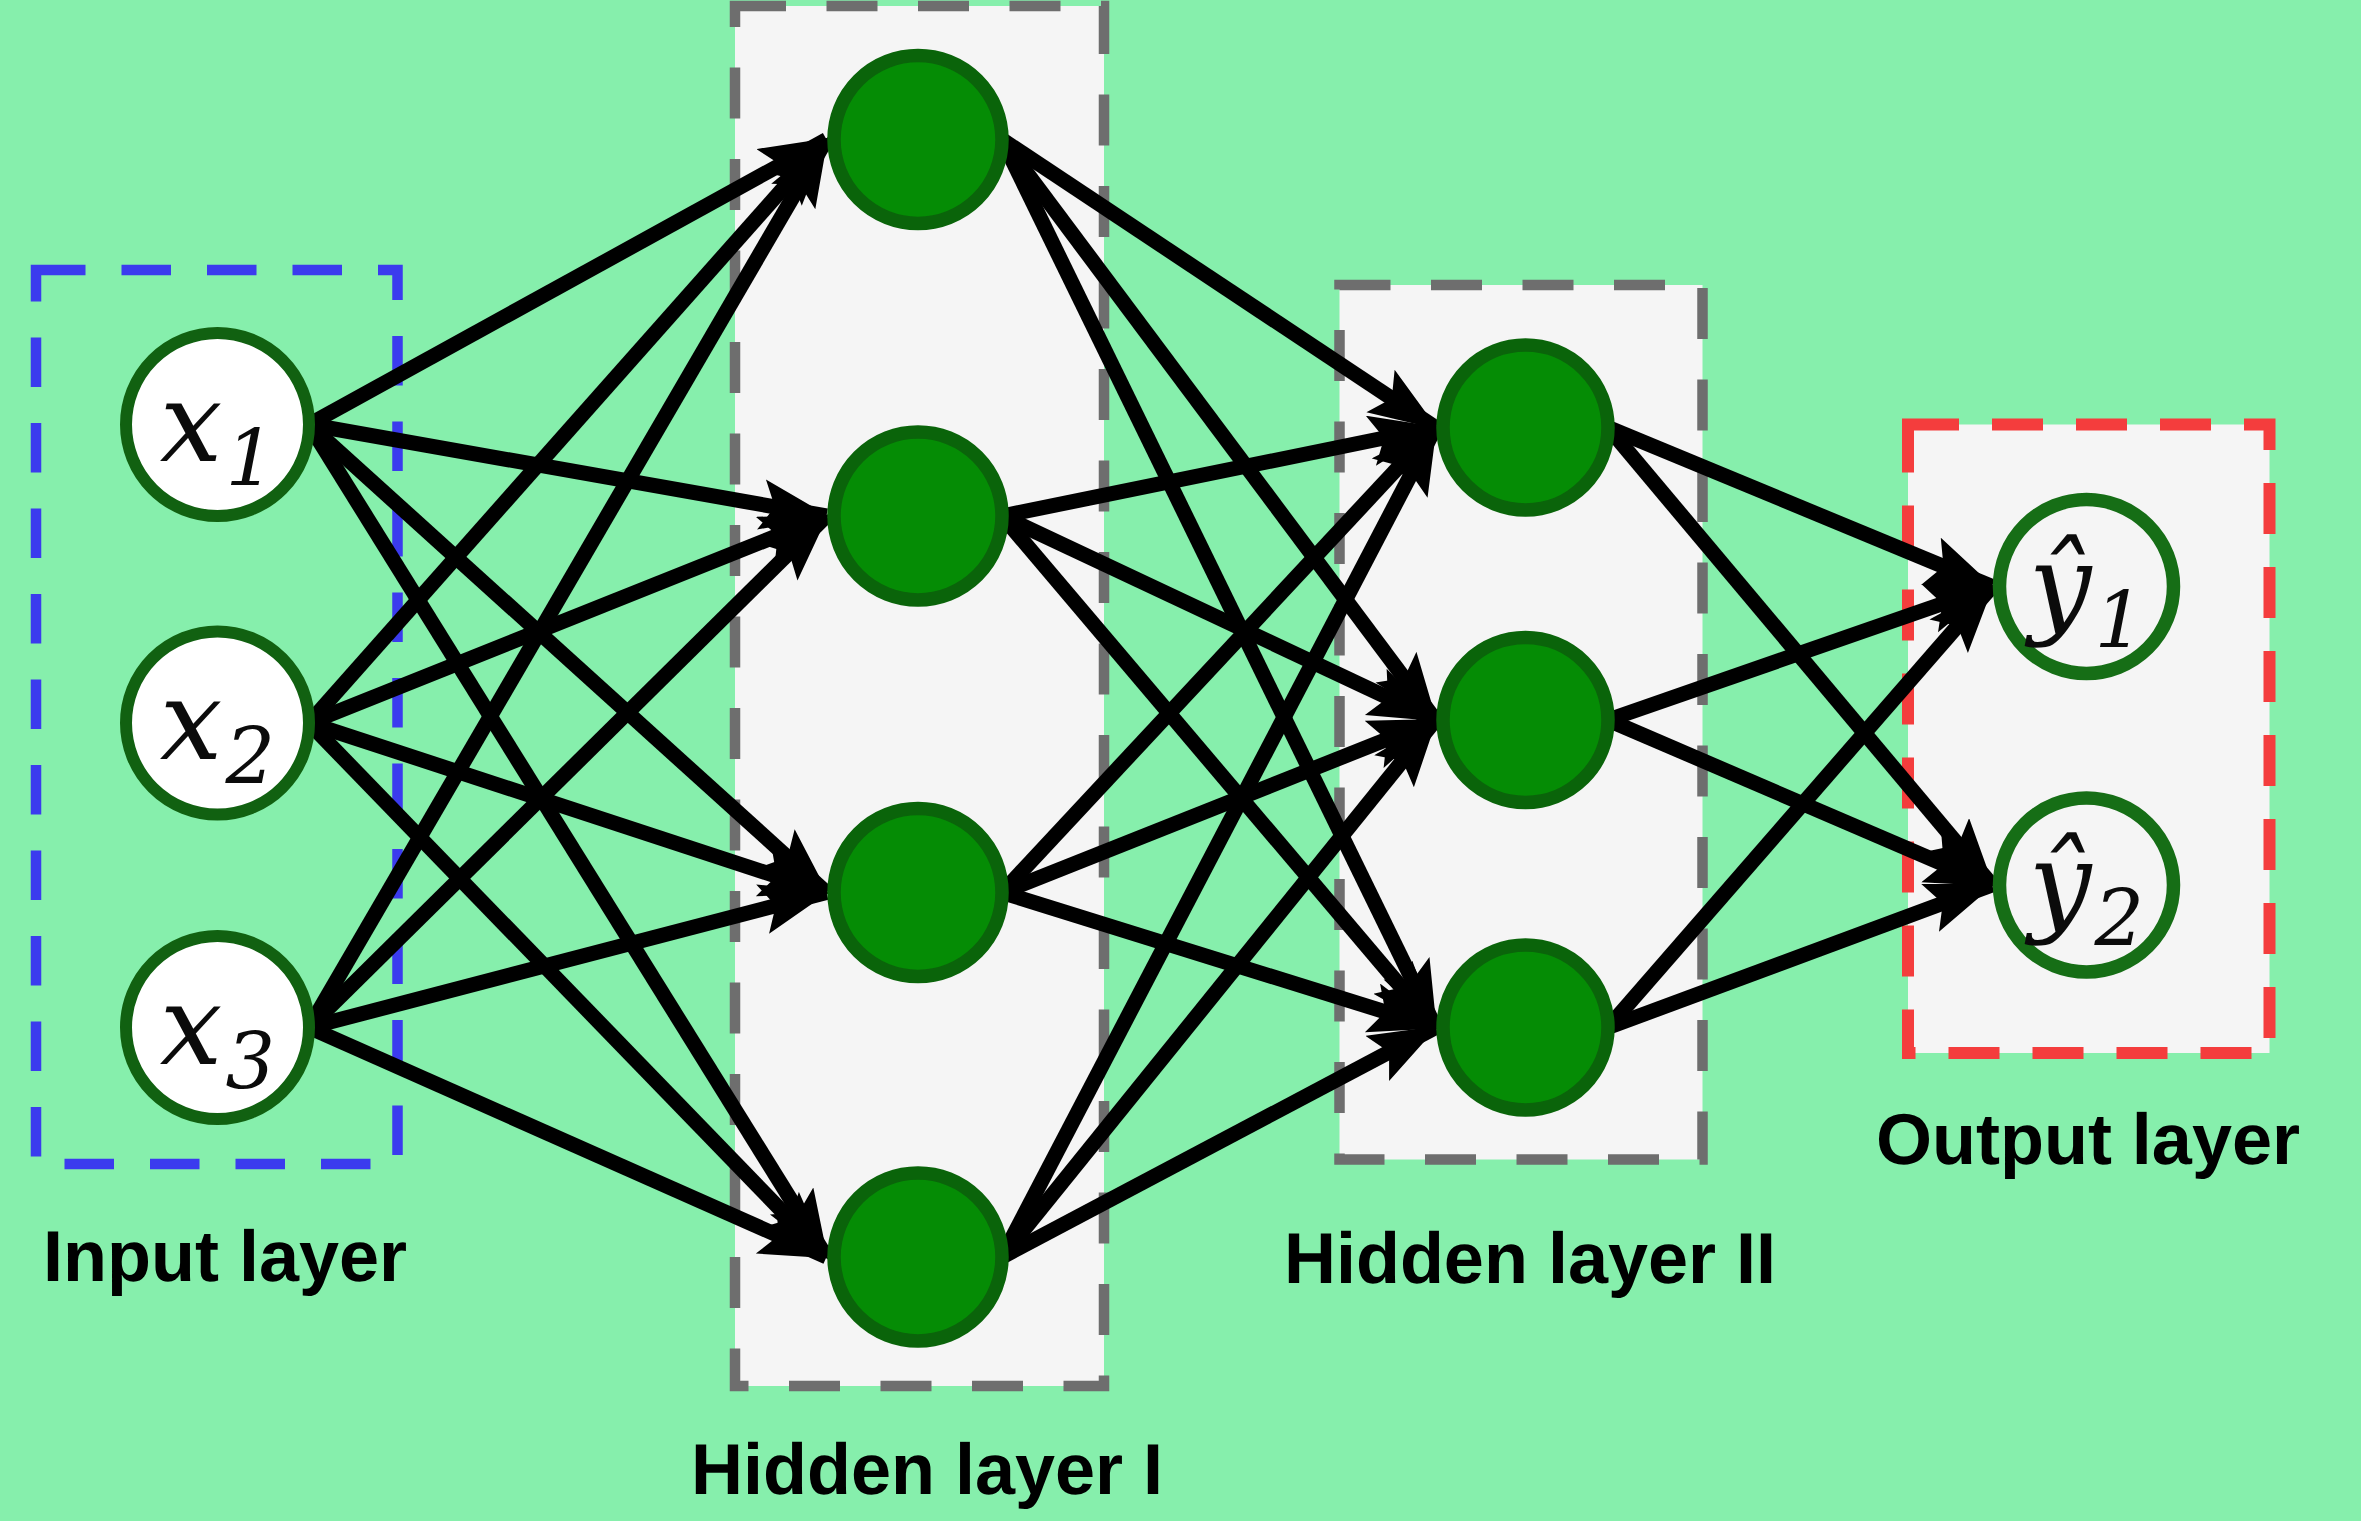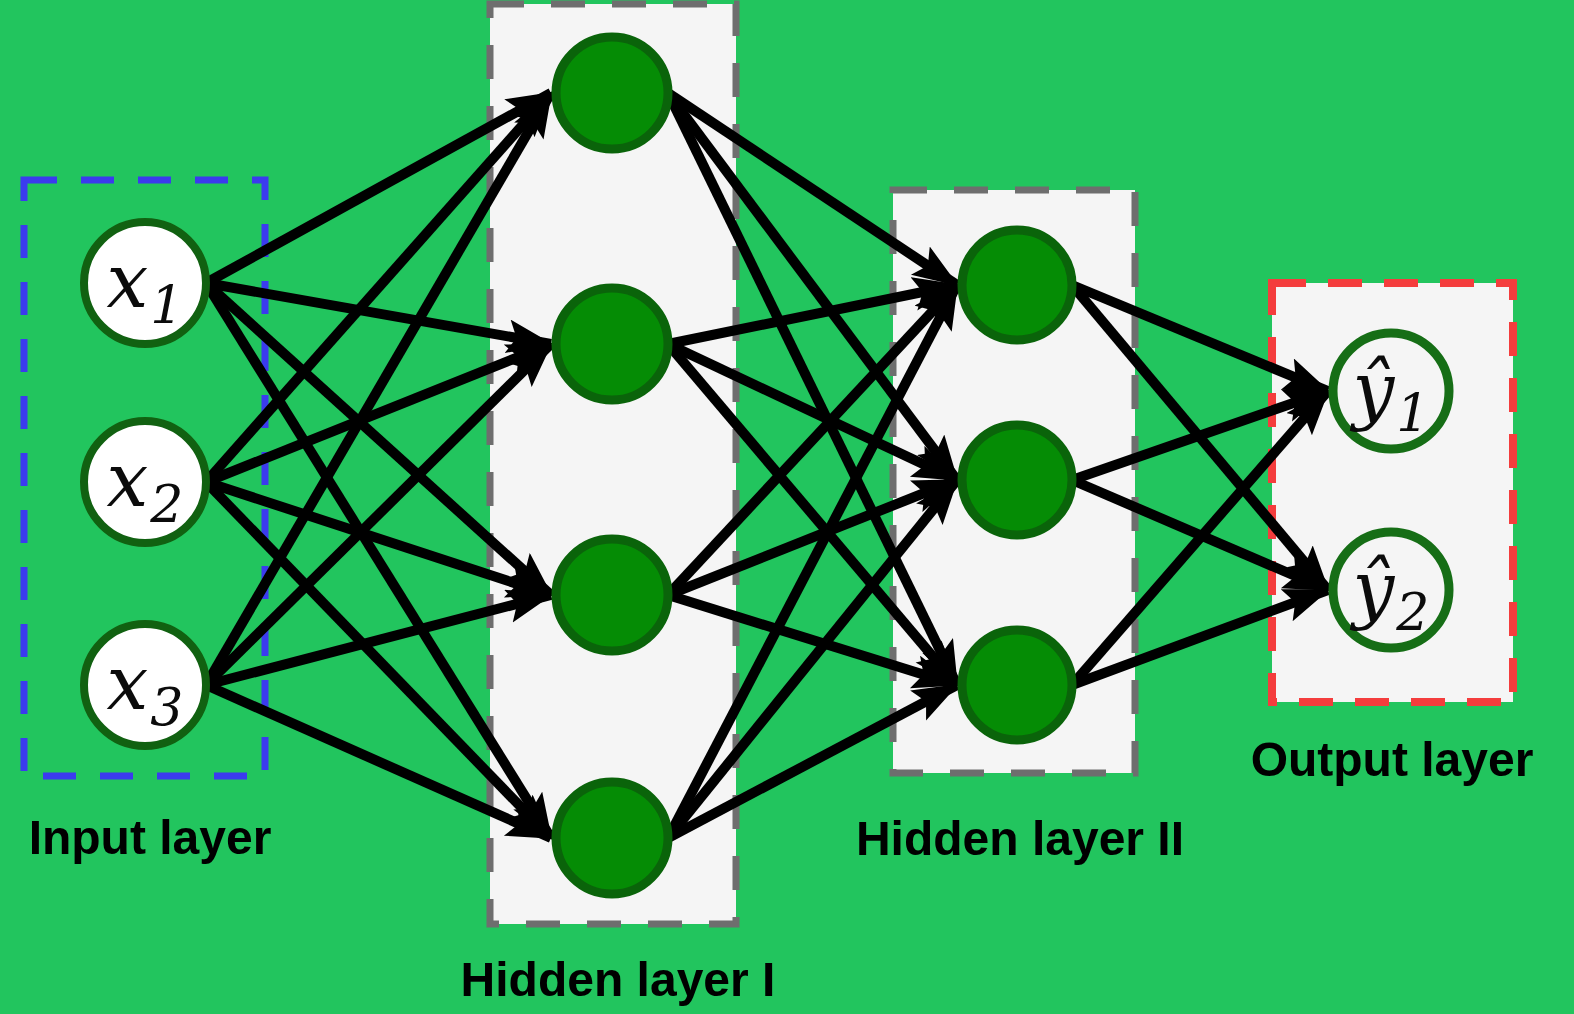--- a/index.html
+++ b/index.html
@@ -5,21 +5,21 @@
   html, body {
     margin: 0;
     padding: 0;
     background: #ffffff;
     font-family: "Liberation Sans", sans-serif;
   }
   .stage {
     position: relative;
     width: 1574px;
     height: 1014px;
-    background: #22c55e;
+    background: #86efac;
     overflow: hidden;
   }
   svg { display: block; }
   .layer-caption {
     font-family: "Liberation Sans", sans-serif;
     font-weight: 700;
     font-size: 48px;
     fill: #000000;
   }
   .node-label {

